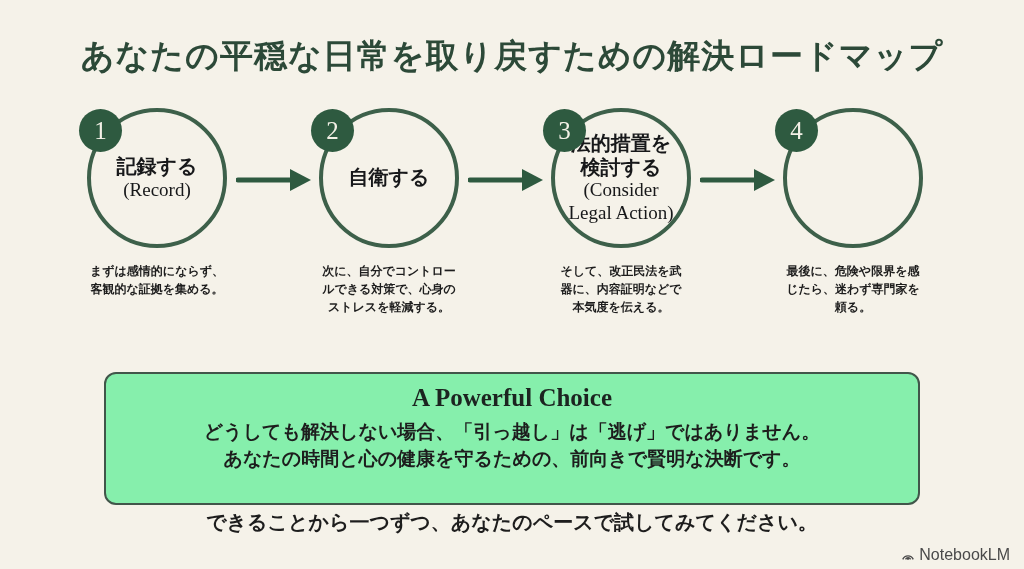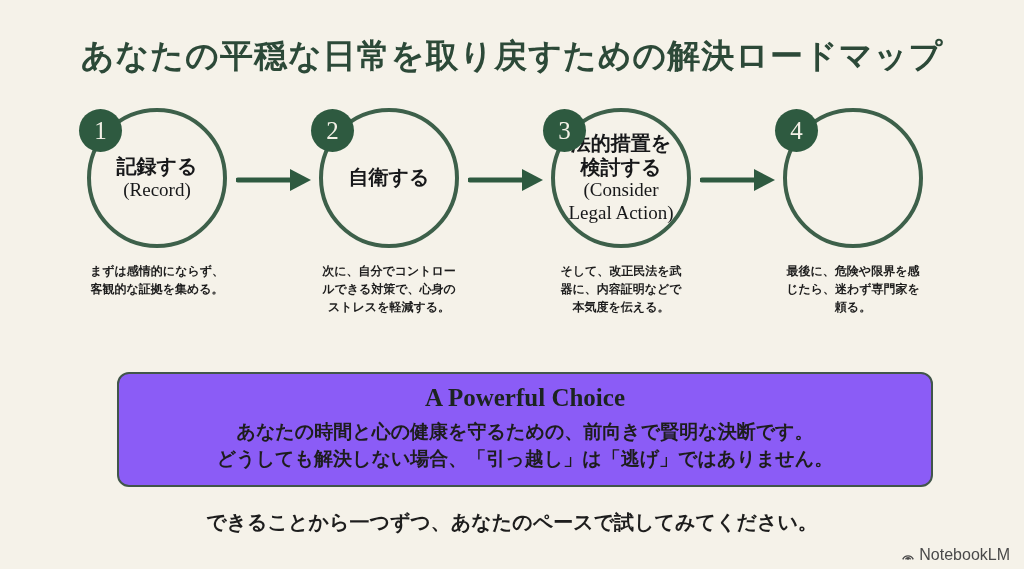--- a/index.html
+++ b/index.html
@@ -100,26 +100,25 @@
     font-weight: bold;
     font-size: 12px;
     line-height: 1.5;
     white-space: pre-line;
     color: #1d1d1d;
   }
 
   .highlight-box {
     position: absolute;
     left: 104px; top: 372px;
-    width: 816px; height: 115px;
-    background: #8b5cf6;
+    width: 816px; height: 133px;
+    background: #86efac;
     border: 2px solid #41564a;
     border-radius: 12px;
     text-align: center;
-    margin-left: 13px;
   }
   .box-heading {
     margin-top: 10px;
     font-family: "Liberation Serif", serif;
     font-weight: bold;
     font-size: 25px;
     color: #1c2420;
   }
   .box-body {
     margin-top: 7px;
@@ -216,22 +215,22 @@
 器に、内容証明などで
 本気度を伝える。</div>
     <div class="desc">最後に、危険や限界を感
 じたら、迷わず専門家を
 頼る。</div>
   </div>
 
   <div class="highlight-box">
     <div class="box-heading">A Powerful Choice</div>
     <div class="box-body">
+      <div>どうしても解決しない場合、「引っ越し」は「逃げ」ではありません。</div>
       <div>あなたの時間と心の健康を守るための、前向きで賢明な決断です。</div>
-      <div>どうしても解決しない場合、「引っ越し」は「逃げ」ではありません。</div>
     </div>
   </div>
 
   <div class="footer-note">できることから一つずつ、あなたのペースで試してみてください。</div>
 
   <div class="brand">
     <svg width="14" height="14" viewBox="0 0 16 16">
       <path d="M2 13 A 6.5 6.5 0 0 1 14 13" fill="none" stroke="#4a4a4a" stroke-width="1.6"></path>
       <path d="M5.2 13 A 3.2 3.2 0 0 1 11 13" fill="none" stroke="#4a4a4a" stroke-width="1.6"></path>
       <circle cx="8" cy="12.4" r="1.3" fill="#4a4a4a"></circle>

